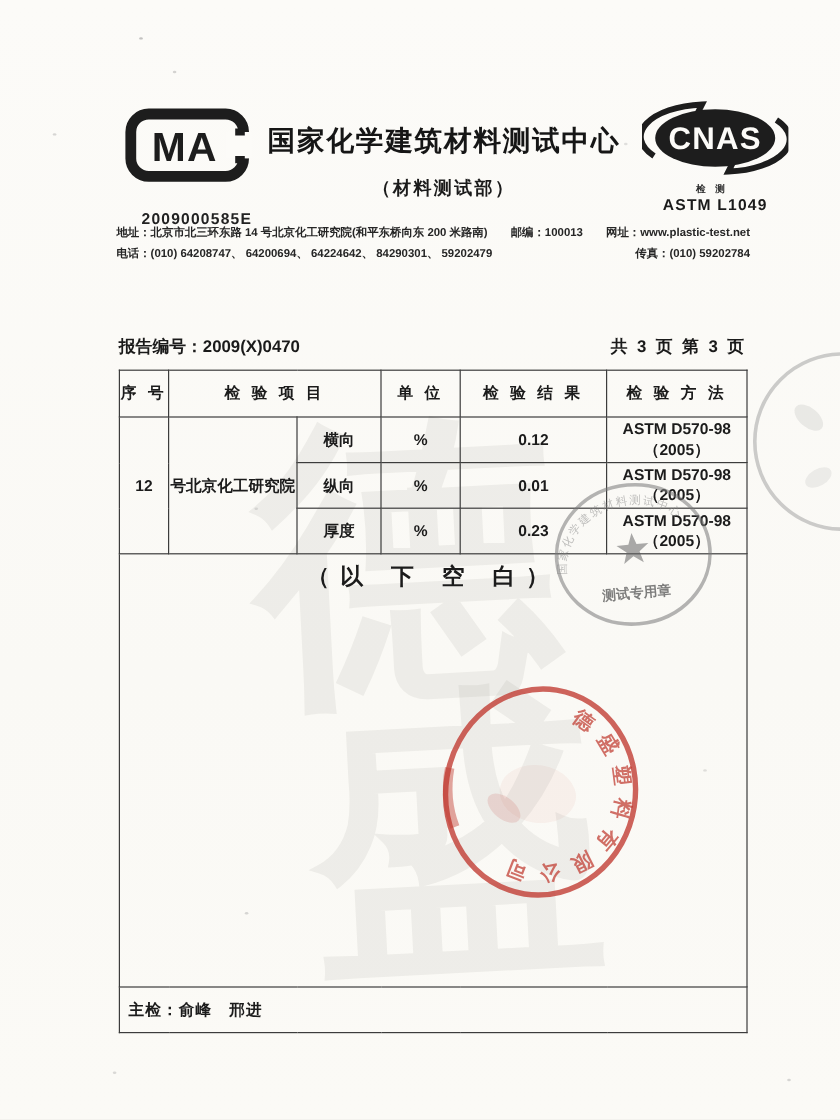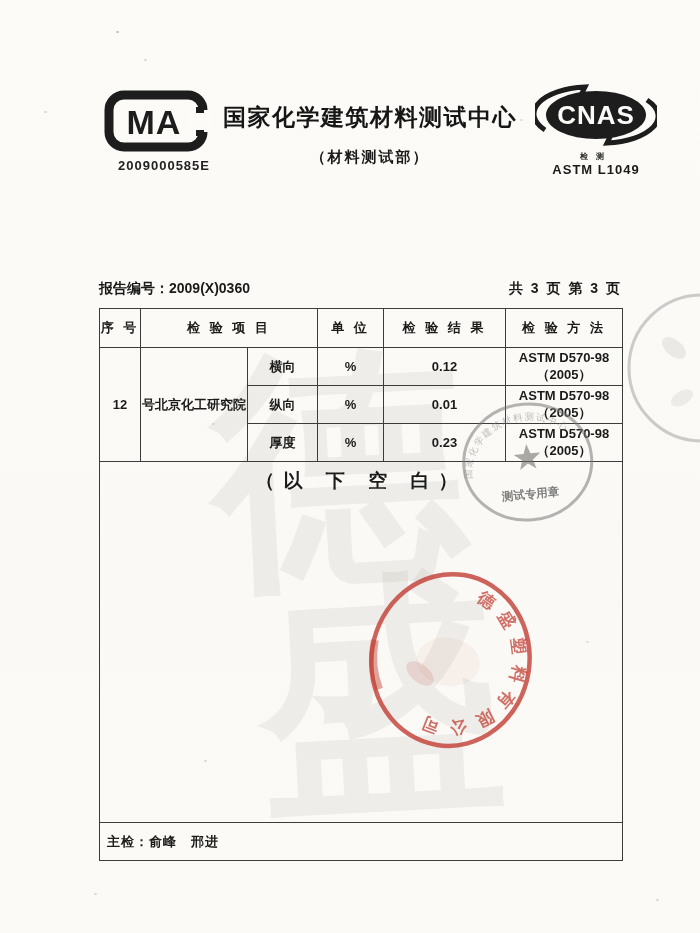--- a/index.html
+++ b/index.html
@@ -6,21 +6,21 @@
   .page{
     position:relative;width:700px;height:933px;margin:0 auto;
     background:#fcfbf8;
     background-image:linear-gradient(180deg,#fcfbf8 0%,#faf9f5 60%,#fbfaf6 100%);
     overflow:hidden;
     font-family:"Liberation Sans",sans-serif;
     color:#1c1c1c;
   }
   
   .cma{position:absolute;left:98px;top:90px;width:112px;text-align:right;}
-  .cma-no{font-size:13px;font-weight:bold;letter-spacing:1px;color:#222;margin-top:2px;padding-left:2px;}
+  .cma-no{font-size:13px;font-weight:bold;letter-spacing:1px;color:#222;margin-top:18px;padding-left:2px;}
   .org{position:absolute;left:205px;top:102px;width:330px;text-align:center;}
   .org-name{font-size:23px;font-weight:bold;letter-spacing:1.5px;color:#161616;}
   .org-dept{font-size:15px;font-weight:bold;letter-spacing:2px;margin-top:15px;color:#1b1b1b;}
   .cnas{position:absolute;left:533px;top:84px;width:126px;text-align:center;}
   .cnas-sub{font-size:8px;font-weight:bold;letter-spacing:8px;margin-top:1px;color:#2a2a2a;}
   .cnas-no{font-size:13px;font-weight:bold;letter-spacing:1px;color:#1a1a1a;}
   
   .contact{position:absolute;left:97px;top:186px;width:528px;font-size:9.5px;font-weight:600;color:#262626;}
   .c-row{display:flex;justify-content:space-between;line-height:17px;white-space:nowrap;}
   
@@ -89,23 +89,34 @@
     <svg width="122" height="62" viewBox="0 0 122 62">
       <path d="M 10,46 A 56,27 0 0 1 50,3 l -4,8" fill="none" stroke="#1d1d1d" stroke-width="5"></path>
       <path d="M 112,16 A 56,27 0 0 1 72,59 l 4,-8" fill="none" stroke="#1d1d1d" stroke-width="5"></path>
       <ellipse cx="61" cy="31" rx="50" ry="24" fill="#1d1d1d"></ellipse>
       <text x="61" y="40" text-anchor="middle" font-family="Liberation Sans, sans-serif" font-size="26" font-weight="bold" fill="#fcfbf8" letter-spacing="1">CNAS</text>
     </svg>
     <div class="cnas-sub">检测</div>
     <div class="cnas-no">ASTM L1049</div>
   </div>
 
+  <div class="contact">
+    <div class="c-row">
+      <span>地址：北京市北三环东路 14 号北京化工研究院(和平东桥向东 200 米路南)</span>
+      <span>邮编：100013</span>
+      <span>网址：www.plastic-test.net</span>
+    </div>
+    <div class="c-row">
+      <span>电话：(010) 64208747、  64200694、  64224642、  84290301、  59202479</span>
+      <span>传真：(010) 59202784</span>
+    </div>
+  </div>
 
   <div class="rpt-meta">
-    <span>报告编号：2009(X)0360</span>
+    <span>报告编号：2009(X)0470</span>
     <span class="pages">共 3 页 第 3 页</span>
   </div>
 
   <table class="rpt">
     <colgroup>
       <col style="width:41px">
         <col style="width:107px">
         <col style="width:70px">
       <col style="width:66px">
         <col style="width:122px">

